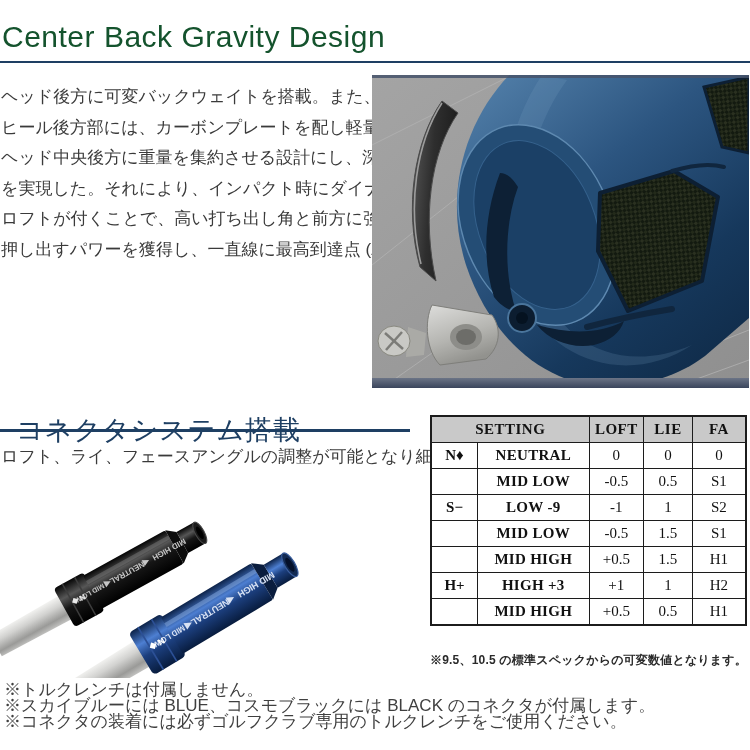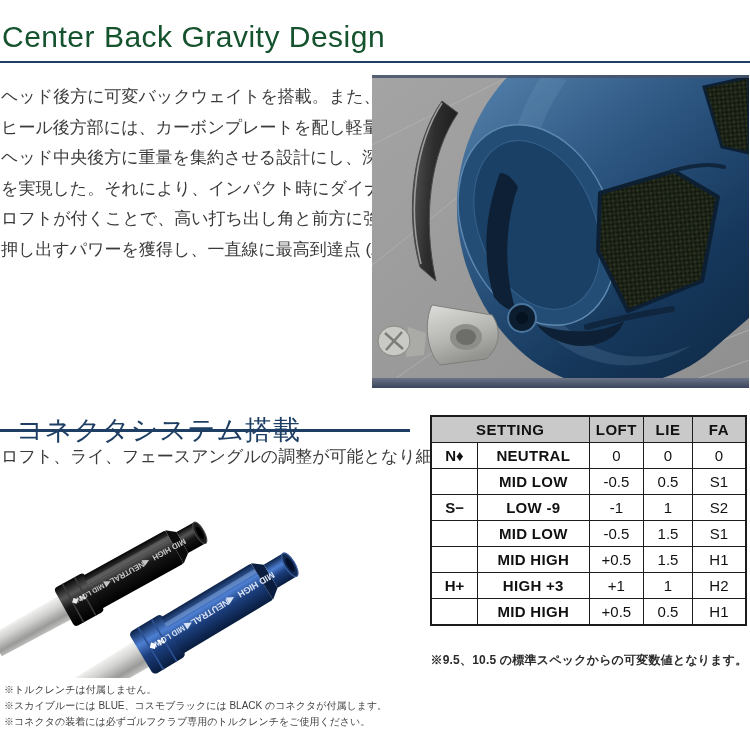--- a/index.html
+++ b/index.html
@@ -32,32 +32,32 @@
 
   
   table.spec{
     left:430px;top:415px;width:317px;
     border-collapse:collapse;table-layout:fixed;
     font-size:15px;color:#111;background:#fff;
     border:2px solid #1c1c1c;
   }
   table.spec th,table.spec td{
     border:1px solid #1c1c1c;text-align:center;padding:0;height:25px;
-    overflow:hidden;white-space:nowrap;
+    overflow:hidden;white-space:nowrap;font-family:Liberation Serif, serif;
   }
   table.spec th{background:#c9c9c9;font-weight:700;letter-spacing:0.5px;}
   td.sym{font-weight:700;}
   td.setting{font-weight:700;letter-spacing:0.3px;}
   .table-note{
-    left:430px;top:652px;width:318px;text-align:center;
+    left:430px;top:652px;width:318px;text-align:left;
     font-size:12px;font-weight:700;color:#2a2a2a;letter-spacing:0.2px;
   }
 
   
-  .footnotes{left:4px;top:682px;width:560px;font-size:10px;line-height:16px;color:#3f3f3f;}
+  .footnotes{left:4px;top:682px;width:560px;font-size:17px;line-height:16px;color:#3f3f3f;}
   .footnotes div{white-space:nowrap;}
 </style>
 </head>
 <body>
 
 <div class="abs h1">Center Back Gravity Design</div>
 <div class="abs rule1"></div>
 
 <div class="abs para1">
   <div>ヘッド後方に可変バックウェイトを搭載。また、トウ・</div>

